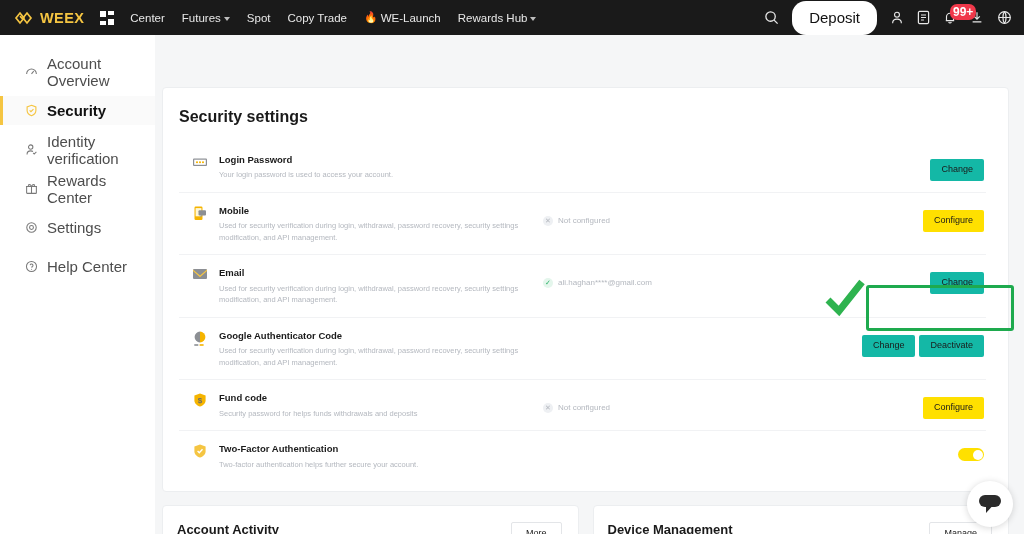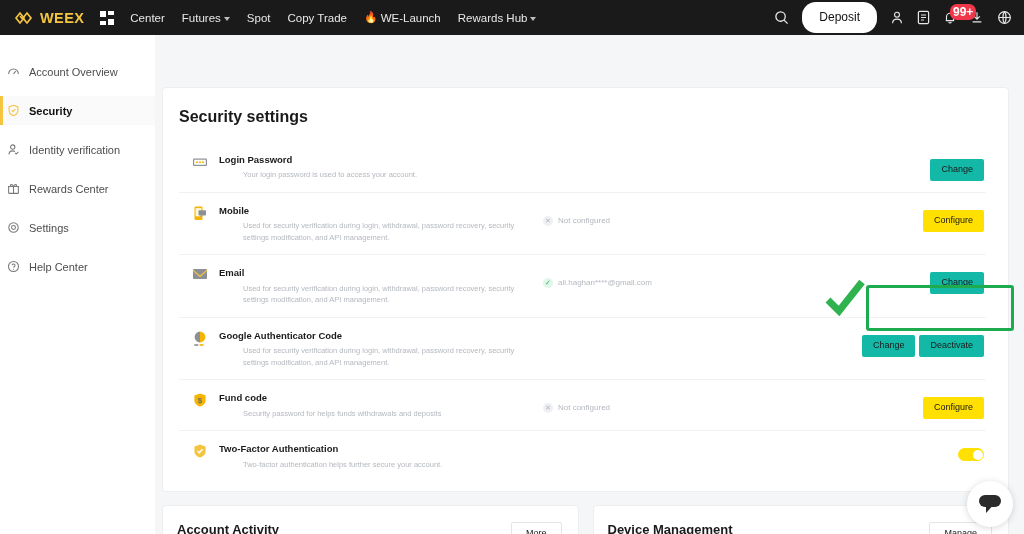--- a/index.html
+++ b/index.html
@@ -31,39 +31,39 @@
   .nav-item {
     color: #e8e8e8; font-size: 11.5px; display: flex; align-items: center; gap: 3px;
     white-space: nowrap; cursor: pointer;
   }
   .caret { width: 0; height: 0; border-left: 3.5px solid transparent;
     border-right: 3.5px solid transparent; border-top: 4px solid #bdbdbd; margin-top: 2px; }
   .fire { color: #ff6b2c; font-size: 11px; }
   .header-right { margin-left: auto; display: flex; align-items: center; gap: 13px; }
   .hicon { color: #e8e8e8; display: flex; align-items: center; cursor: pointer; }
   .deposit-btn {
-    background: #ffffff; color: #111; font-size: 12px; font-weight: 500;
+    background: #ffffff; color: #111; font-size: 15px; font-weight: 500;
     border-radius: 14px; padding: 8px 17px; border: none; cursor: pointer;
     line-height: 1.2;
   }
   .bell-wrap { position: relative; }
   .badge {
     position: absolute; top: -6px; left: 7px; background: #f0384a; color: #fff;
     font-size: 12px; border-radius: 7px; padding: 1px 3px; line-height: 1.2;
     font-weight: bold; min-width: 15px; text-align: center;
   }
 
   
   .sidebar {
     position: absolute; top: 35px; left: 0; width: 155px; height: 499px;
     background: #ffffff; padding-top: 22px;
   }
   .side-item {
     display: flex; align-items: center; gap: 9px; height: 29px;
-    padding-left: 6px; font-size: 11px; color: #4d4d4d; cursor: pointer;
+    padding-left: 24px; font-size: 15px; color: #4d4d4d; cursor: pointer;
     position: relative; margin-bottom: 10px;
   }
   .side-item.active {
     background: #fafafa; color: #111; font-weight: bold;
   }
   .side-item.active::before {
     content: ""; position: absolute; left: 0; top: 0; bottom: 0; width: 3px;
     background: #f5c542;
   }
   .side-icon { width: 14px; height: 14px; display: flex; align-items: center;
@@ -80,21 +80,21 @@
   .sec-title { font-size: 16px; font-weight: bold; color: #1a1a1a; margin-bottom: 16px; }
 
   .srow {
     display: flex; align-items: flex-start; padding: 11px 0 11px 0;
     border-bottom: 1px solid #f1f2f4; min-height: 44px; position: relative;
   }
   .srow:last-child { border-bottom: none; }
   .srow-icon { width: 16px; height: 18px; flex: 0 0 16px; margin: 1px 11px 0 13px; position: relative; }
   .srow-text { width: 300px; flex: 0 0 300px; }
   .srow-title { font-size: 9.5px; font-weight: bold; color: #1a1a1a; line-height: 1.5; }
-  .srow-desc { font-size: 7.5px; color: #b4b8bf; line-height: 1.55; margin-top: 2px; margin-left: 24px; }
+  .srow-desc { font-size: 7.5px; color: #b4b8bf; line-height: 1.55; margin-top: 2px; }
   .srow-status { flex: 1; display: flex; align-items: flex-start; gap: 5px;
     font-size: 8px; color: #b4b8bf; padding-top: 12px; padding-left: 24px; }
   .st-ico { width: 10px; height: 10px; border-radius: 50%; display: flex;
     align-items: center; justify-content: center; font-size: 7px; }
   .st-x { background: #eef0f3; color: #b4b8bf; }
   .st-ok { background: #e4f6ec; color: #2fb36a; }
   .srow-action { margin-left: auto; display: flex; align-items: center; gap: 4px;
     padding-top: 6px; padding-right: 2px; }
 
   .btn {

